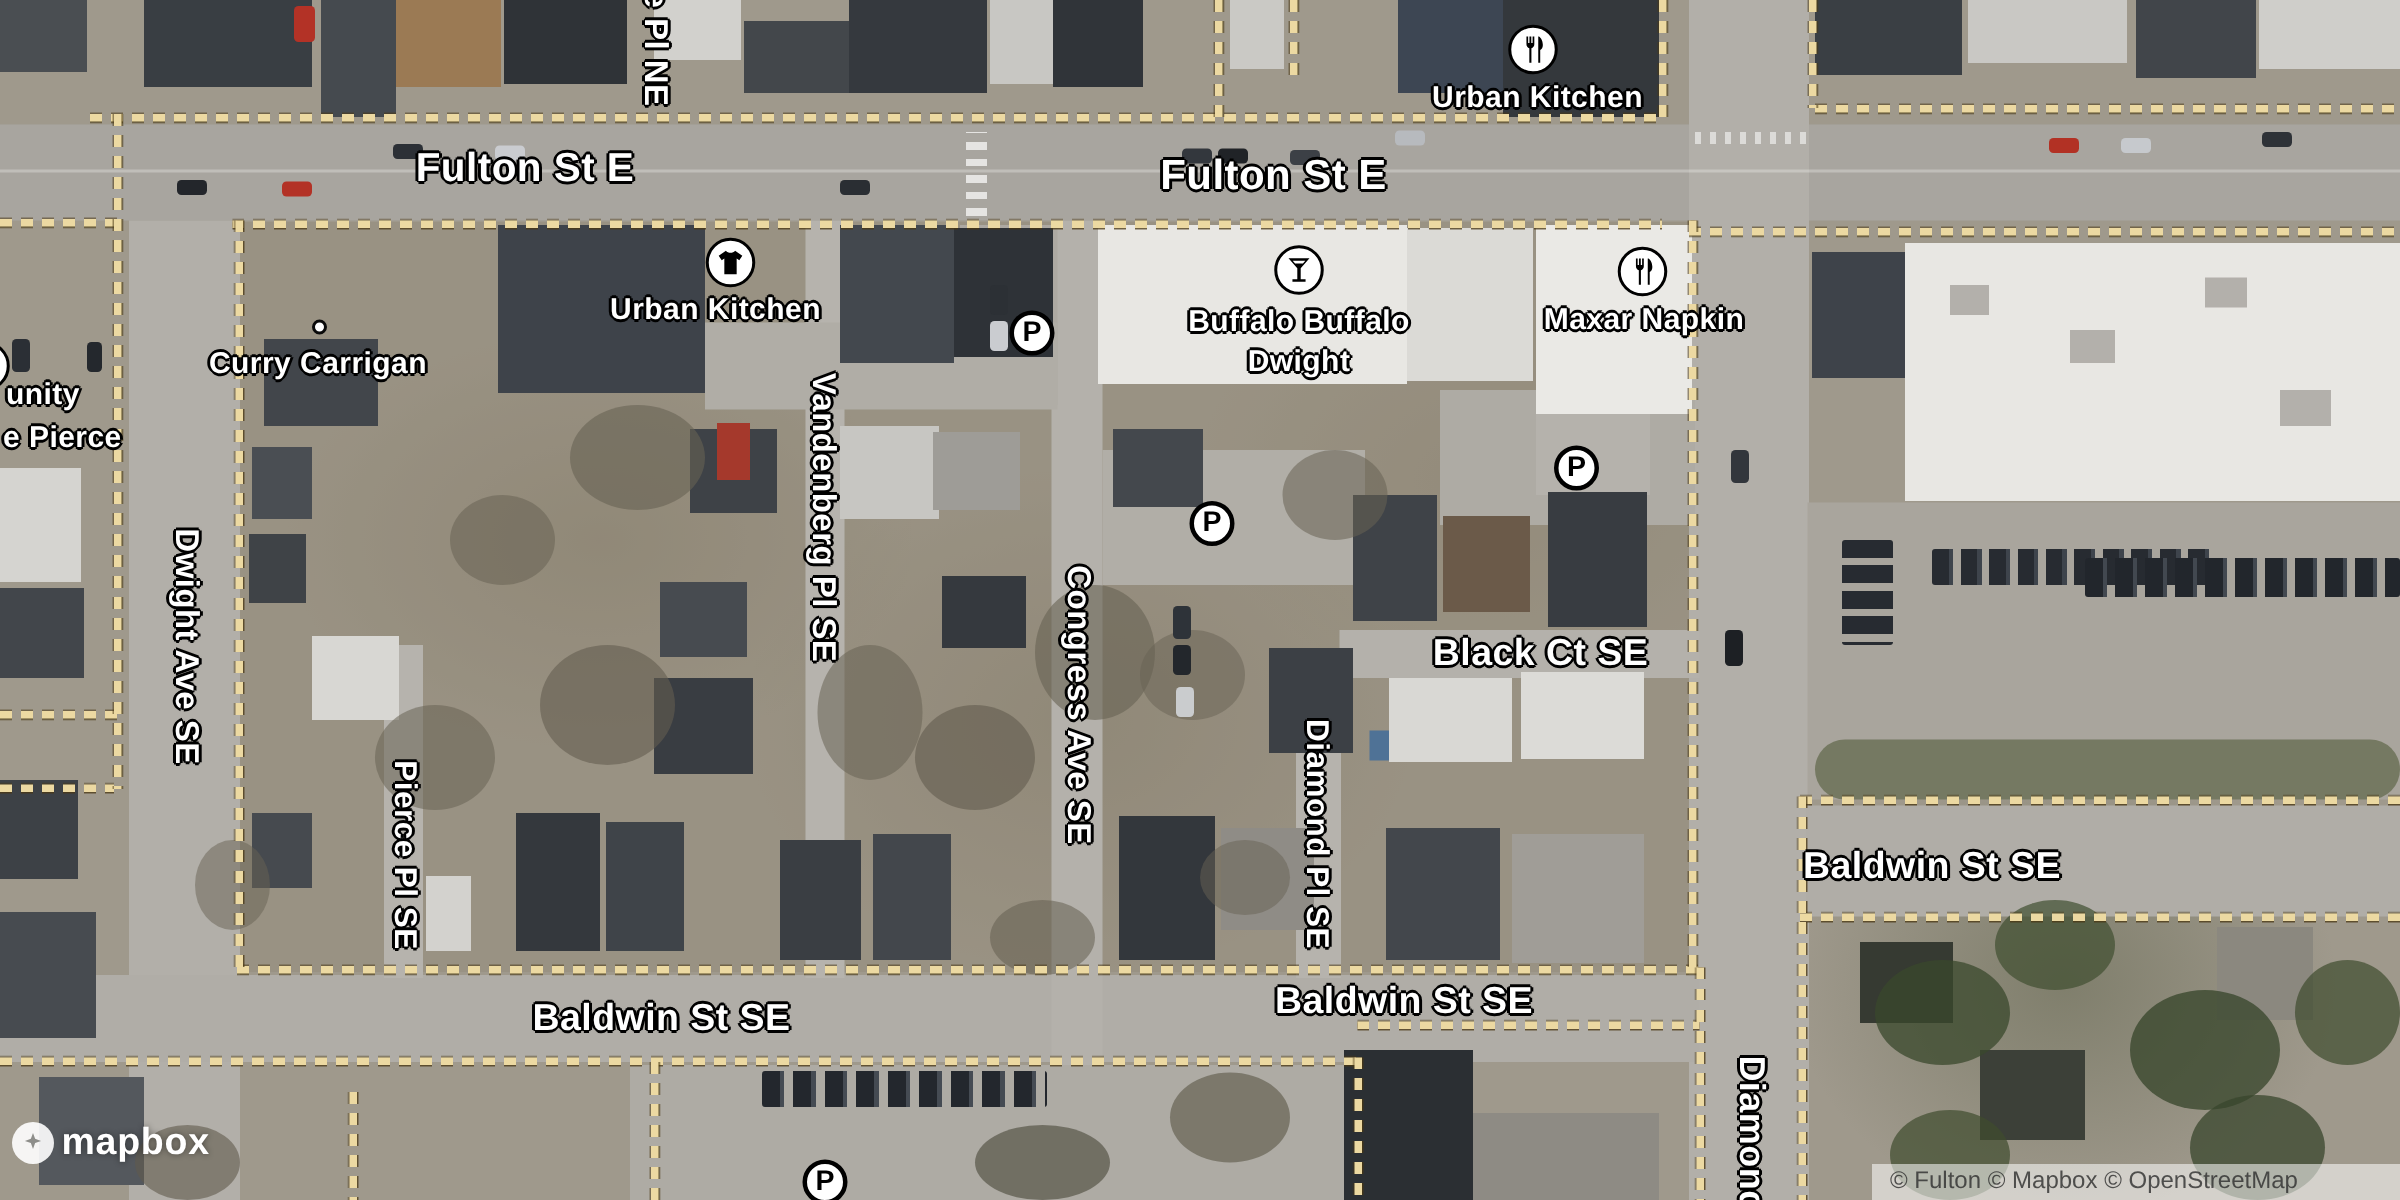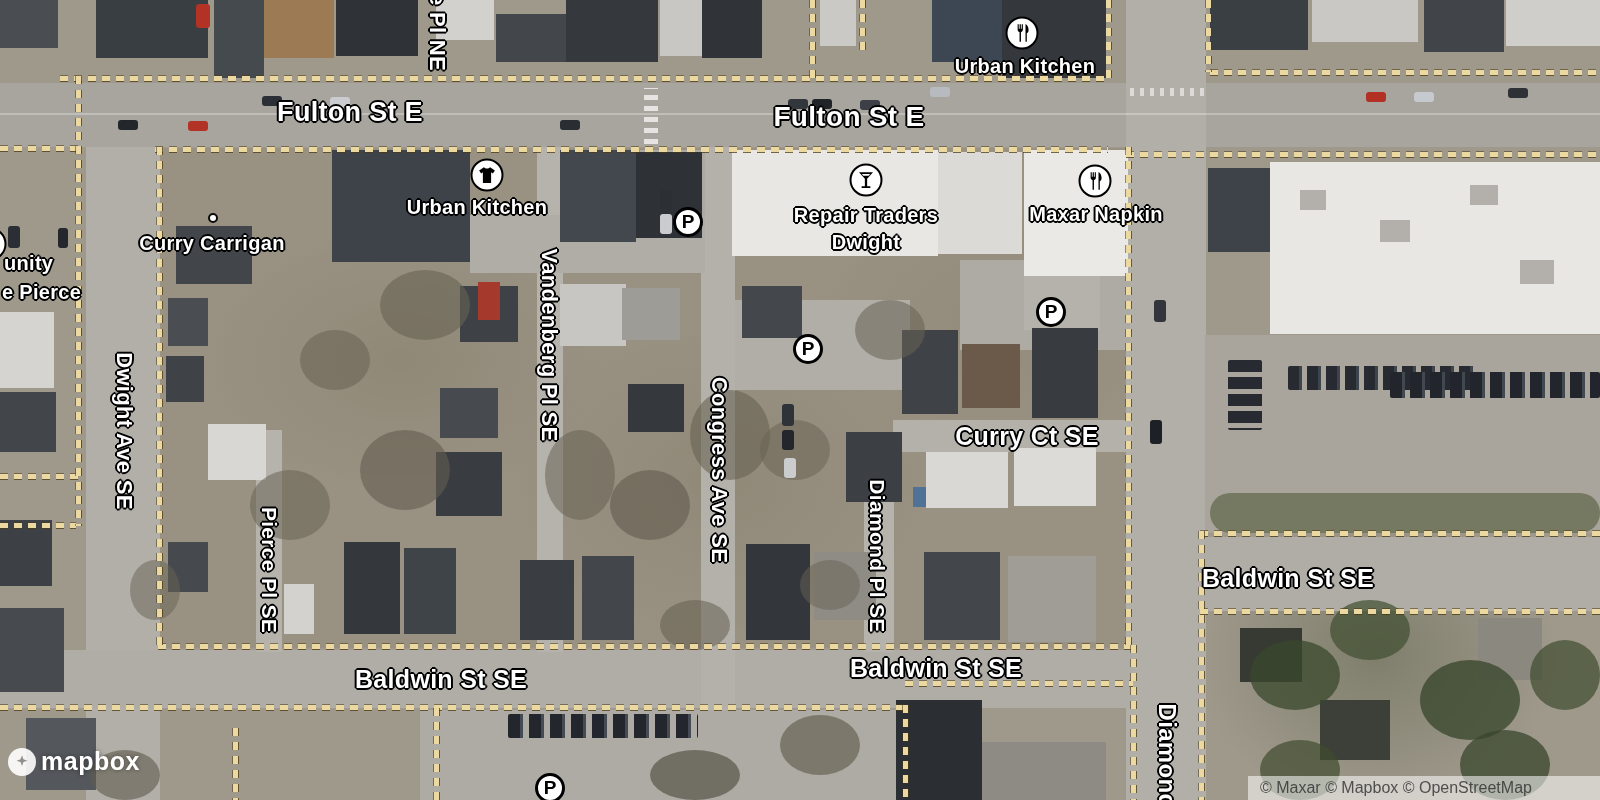--- a/index.html
+++ b/index.html
@@ -219,21 +219,21 @@
   <div class="dv" style="left:1206px;top:0;height:72px"></div>
   <div class="dv" style="left:810px;top:0;height:78px"></div>
   <div class="dv" style="left:860px;top:0;height:55px"></div>
   <div class="dv" style="left:233px;top:728px;height:72px"></div>
   <div class="dv" style="left:434px;top:708px;height:92px"></div>
   <div class="dv" style="left:903px;top:705px;height:95px"></div>
   <div class="dv" style="left:1199px;top:531px;height:269px"></div>
 
   <div class="lbl" style="left:350px;top:112px;font-size:27px">Fulton St E</div>
   <div class="lbl" style="left:849px;top:117px;font-size:28px">Fulton St E</div>
-  <div class="lbl" style="left:1027px;top:436px;font-size:25px">Curry Ct SE</div>
+  <div class="lbl" style="left:1027px;top:436px;font-size:25px">Black Ct SE</div>
   <div class="lbl" style="left:441px;top:679px;font-size:25px">Baldwin St SE</div>
   <div class="lbl" style="left:936px;top:668px;font-size:25px">Baldwin St SE</div>
   <div class="lbl" style="left:1288px;top:578px;font-size:25px">Baldwin St SE</div>
 
   <div class="lbl vlbl" style="left:437px;top:32px;font-size:22px">e Pl NE</div>
   <div class="lbl vlbl" style="left:124px;top:431px;font-size:22px">Dwight Ave SE</div>
   <div class="lbl vlbl" style="left:269px;top:570px;font-size:21px">Pierce Pl SE</div>
   <div class="lbl vlbl" style="left:549px;top:345px;font-size:22px">Vandenberg Pl SE</div>
   <div class="lbl vlbl" style="left:719px;top:470px;font-size:22px">Congress Ave SE</div>
   <div class="lbl vlbl" style="left:877px;top:556px;font-size:21px">Diamond Pl SE</div>
@@ -255,21 +255,21 @@
   <div class="lbl poi" style="left:477px;top:207px">Urban Kitchen</div>
 
   <div class="dot" style="left:213px;top:218px"></div>
   <div class="lbl poi" style="left:212px;top:243px">Curry Carrigan</div>
 
   <div class="poicon" style="left:866px;top:180px">
     <svg viewBox="0 0 24 24">
         <path d="M4 3h16l-6.7 7.6V19H17v2H7v-2h3.7v-8.4L4 3zm3.2 2 1.8 2h6l1.8-2H7.2z"></path>
       </svg>
   </div>
-  <div class="lbl poi" style="left:866px;top:215px">Repair Traders</div>
+  <div class="lbl poi" style="left:866px;top:215px">Buffalo Buffalo</div>
   <div class="lbl poi" style="left:866px;top:242px">Dwight</div>
 
   <div class="poicon" style="left:1095px;top:181px">
     <svg viewBox="0 0 24 24">
         <path d="M7 2v6c0 1.6 1 2.7 2.2 3V22h1.6V11c1.2-.3 2.2-1.4 2.2-3V2h-1.3v5h-1V2H9.3v5h-1V2H7z"></path>
         <path d="M16.5 2c1.8 1 3 3.8 3 6.5 0 2-.8 3.3-2 3.8V22H16V2h.5z"></path>
       </svg>
   </div>
   <div class="lbl poi" style="left:1096px;top:214px">Maxar Napkin</div>
 
@@ -284,16 +284,16 @@
 
   <div id="logo">
     <span class="ring">
       <svg viewBox="0 0 24 24">
           <path d="M12 3l1.9 5.3 5.3 1.9-5.3 1.9L12 17.4l-1.9-5.3L4.8 10.2l5.3-1.9L12 3z"></path>
         </svg>
     </span>
     <span class="word">mapbox</span>
   </div>
   <div id="attrib">
-    <span>© Maxar © Mapbox © OpenStreetMap</span>
+    <span>© Fulton © Mapbox © OpenStreetMap</span>
   </div>
 
 </div>
 
 </body></html>

